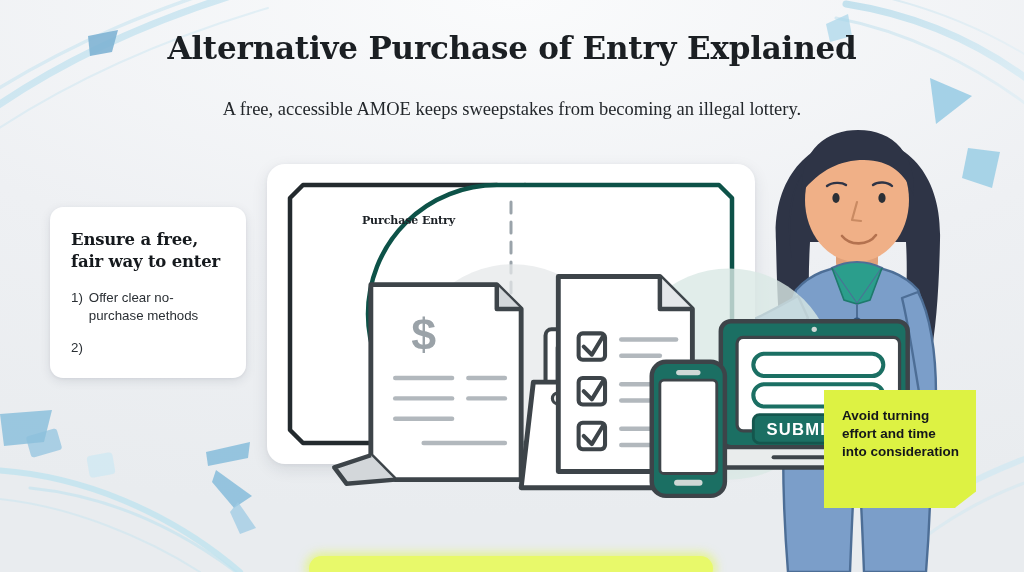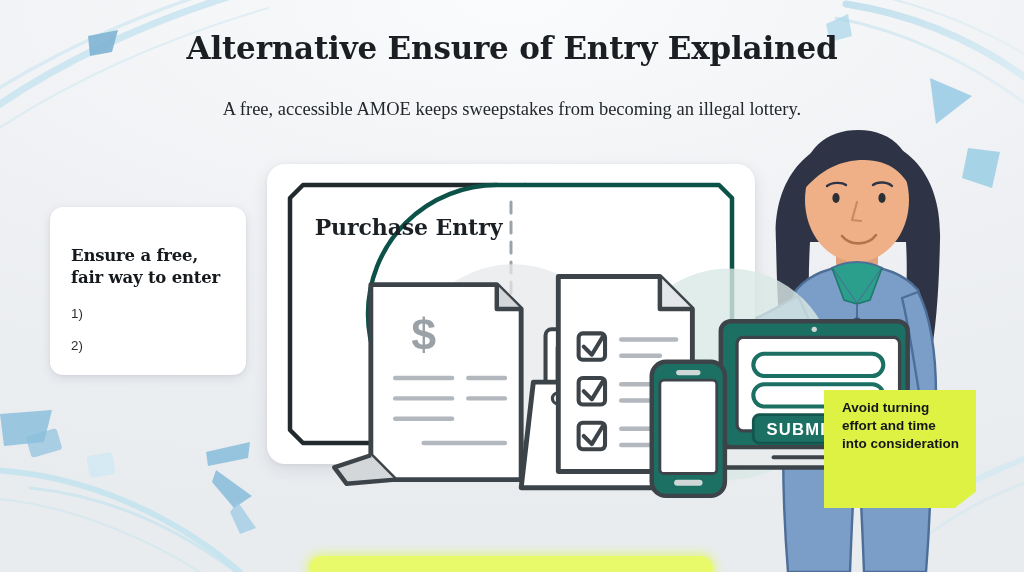--- a/index.html
+++ b/index.html
@@ -60,21 +60,21 @@
   }
 
   
   .info-card {
     position: absolute;
     left: 50px;
     top: 207px;
     width: 196px;
     background: #ffffff;
     border-radius: 13px;
-    padding: 38px 20px 20px 21px;
+    padding: 22px 20px 20px 21px;
     box-shadow: 0 3px 11px rgba(30,40,60,0.10), 0 1px 3px rgba(30,40,60,0.06);
     z-index: 12;
   }
   .info-card-title {
     font-family: "DejaVu Serif", "Liberation Serif", serif;
     font-weight: 700;
     font-size: 16.5px;
     color: #15191d;
     line-height: 1.32;
     letter-spacing: -0.2px;
@@ -127,21 +127,21 @@
   .stub-left  { left: 0; }
   .stub-right { left: 222px; }
 
   .stub-head {
     position: absolute;
     top: 30px;
     left: 17px; right: 0;
     text-align: center;
     font-family: "DejaVu Serif", "Liberation Serif", serif;
     font-weight: 700;
-    font-size: 22px;
+    font-size: 11px;
     color: #1b2025;
     letter-spacing: -0.1px;
   }
 
   .stub-art {
     position: absolute;
     top: 60px;
     left: 0; right: 0;
     height: 130px;
     display: flex;
@@ -174,21 +174,21 @@
   .person svg { width: 300px; height: 450px; display: block; }
 
   
   .sticky {
     position: absolute;
     left: 824px;
     top: 390px;
     width: 152px;
     height: 118px;
     background: #ddf243;
-    padding: 9px 14px 10px 18px;
+    padding: 17px 14px 10px 18px;
     z-index: 20;
     box-shadow: 1px 2px 5px rgba(20,30,40,0.18);
     clip-path: polygon(0 0, 100% 0, 100% 86%, 86% 100%, 0 100%);
   }
   .sticky-text {
     font-size: 13.5px;
     font-weight: 700;
     line-height: 1.35;
     color: #14171a;
     white-space: pre-line;
@@ -240,30 +240,31 @@
         <rect x="88" y="454" width="26" height="22" rx="4" fill="#cfe8f2" opacity="0.8" transform="rotate(-10 101 465)"></rect>
         <polygon points="206,452 250,442 248,458 208,466" fill="#8cbfdc" opacity="0.9"></polygon>
         <polygon points="216,470 252,496 234,508 212,482" fill="#8cbfdc" opacity="0.9"></polygon>
         <polygon points="238,502 256,528 240,534 230,512" fill="#9ecbe4" opacity="0.75"></polygon>
         <polygon points="0,414 52,410 44,442 4,446" fill="#8cbfdc" opacity="0.85"></polygon>
       </g>
     </svg>
   </div>
 
   <div class="header">
-    <div class="title">Alternative Ensure of Entry Explained</div>
+    <div class="title">Alternative Purchase of Entry Explained</div>
     <div class="subtitle">A free, accessible AMOE keeps sweepstakes from becoming an illegal lottery.</div>
   </div>
 
   <div class="info-card">
     <div class="info-card-title" style="white-space: pre-line;">Ensure a free,
 fair way to enter</div>
     <div class="info-list">
       <div class="info-item">
         <span class="info-num">1)</span>
+        <span class="info-text">Offer clear no-purchase methods</span>
       </div>
       <div class="info-item">
         <span class="info-num">2)</span>
       </div>
     </div>
   </div>
 
   <div class="ticket-card">
 
     <div class="ticket-inner">

